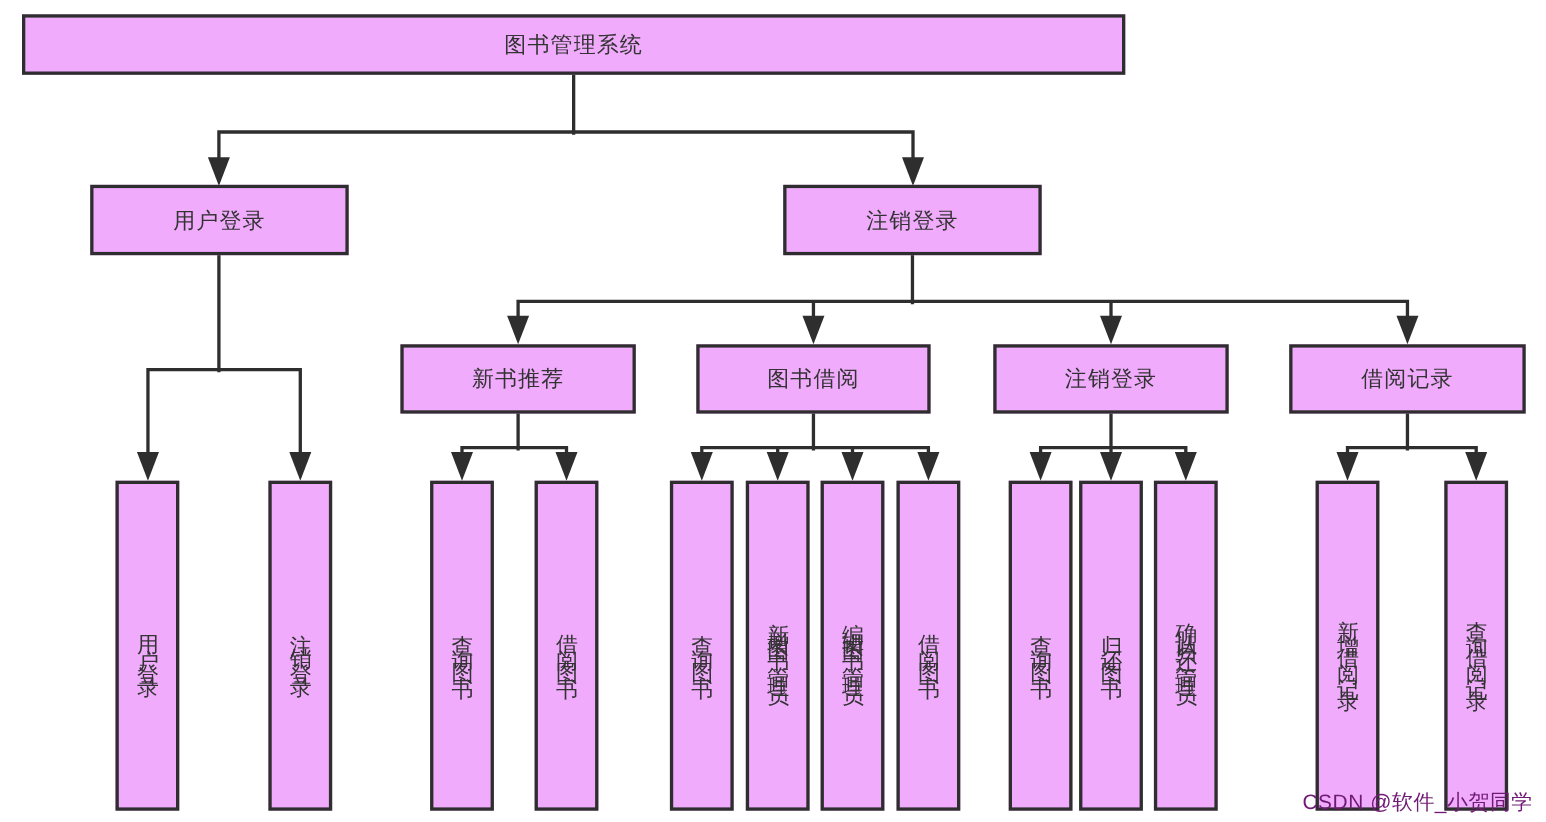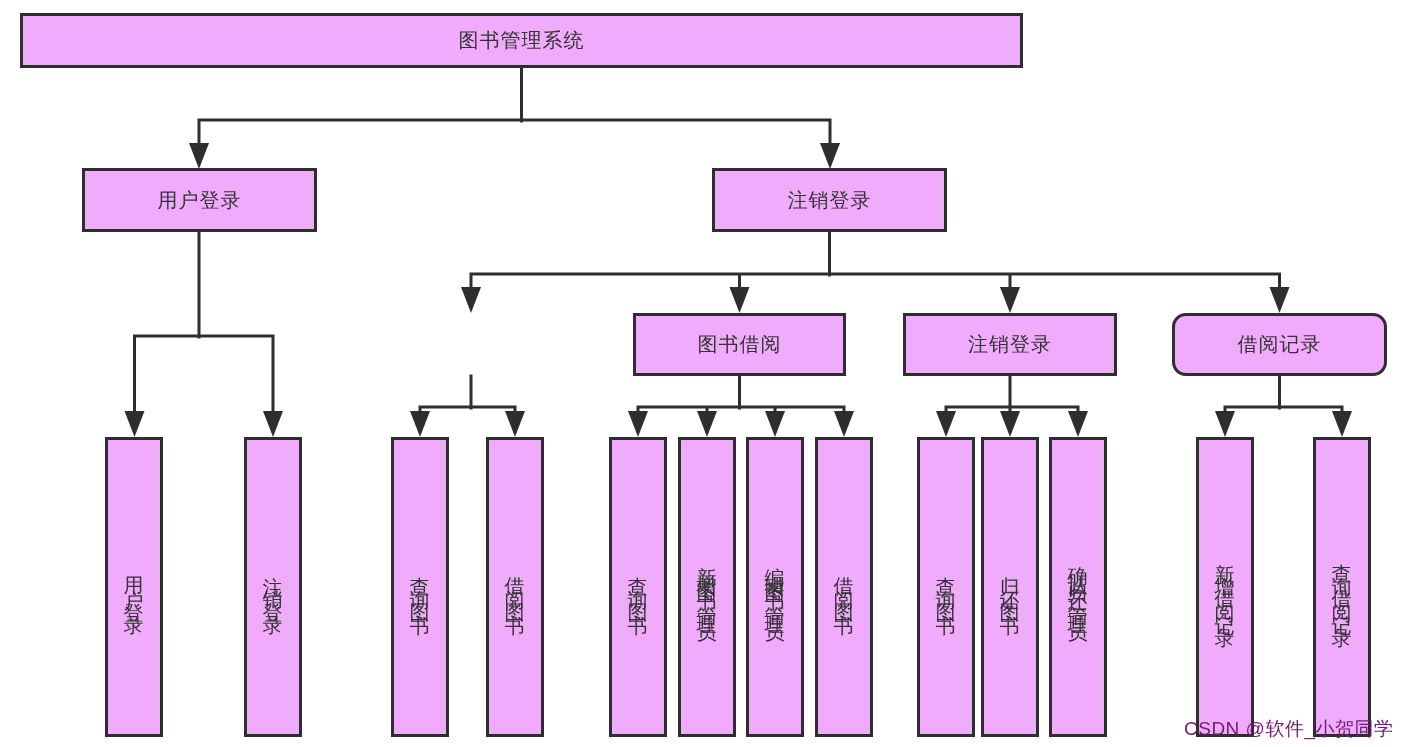--- a/index.html
+++ b/index.html
@@ -117,27 +117,30 @@
     <span>图书管理系统</span>
   </div>
 
   <div class="box" style="left:82px; top:168px; width:235px; height:64px;">
     <span>用户登录</span>
   </div>
   <div class="box" style="left:712px; top:168px; width:235px; height:64px;">
     <span>注销登录</span>
   </div>
 
+  <div class="box" style="left:364px; top:313px; width:214px; height:63px;">
+    <span>新书推荐</span>
+  </div>
   <div class="box" style="left:633px; top:313px; width:213px; height:63px;">
     <span>图书借阅</span>
   </div>
   <div class="box" style="left:903px; top:313px; width:214px; height:63px;">
     <span>注销登录</span>
   </div>
-  <div class="box" style="left:1172px; top:313px; width:215px; height:63px;border-radius:14px;">
+  <div class="box" style="left:1172px; top:313px; width:215px; height:63px;">
     <span>借阅记录</span>
   </div>
 
   <div class="box leaf" style="left:105px; top:437px; width:58px; height:300px;">
     <span>用户登录</span>
   </div>
   <div class="box leaf" style="left:244px; top:437px; width:58px; height:300px;">
     <span>注销登录</span>
   </div>
   <div class="box leaf" style="left:391px; top:437px; width:58px; height:300px;">

